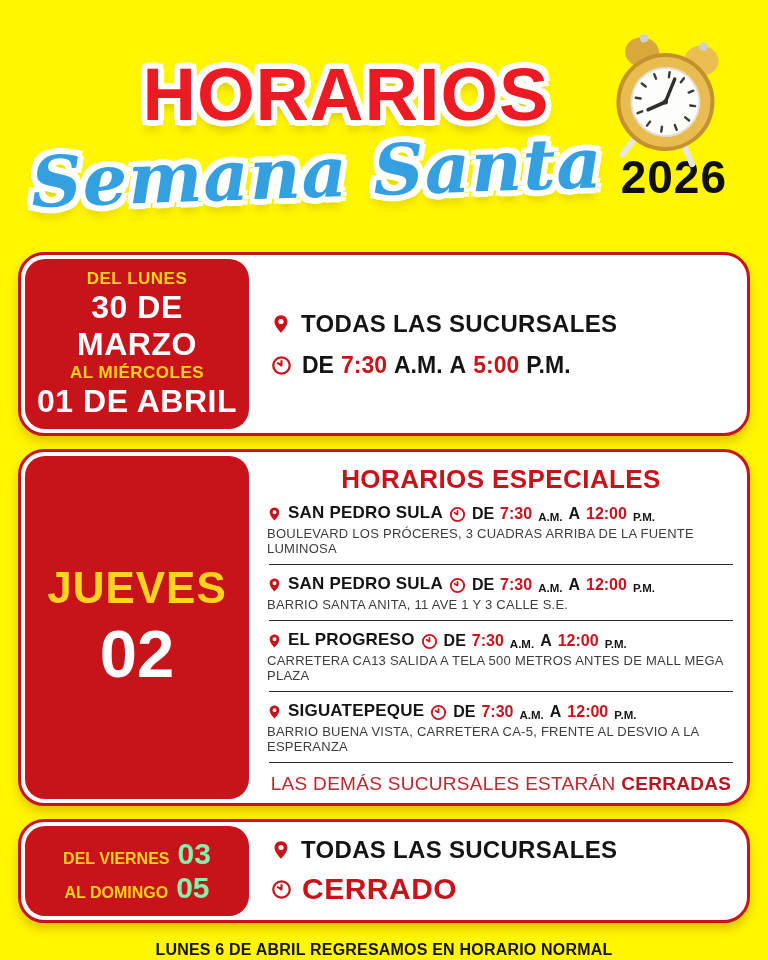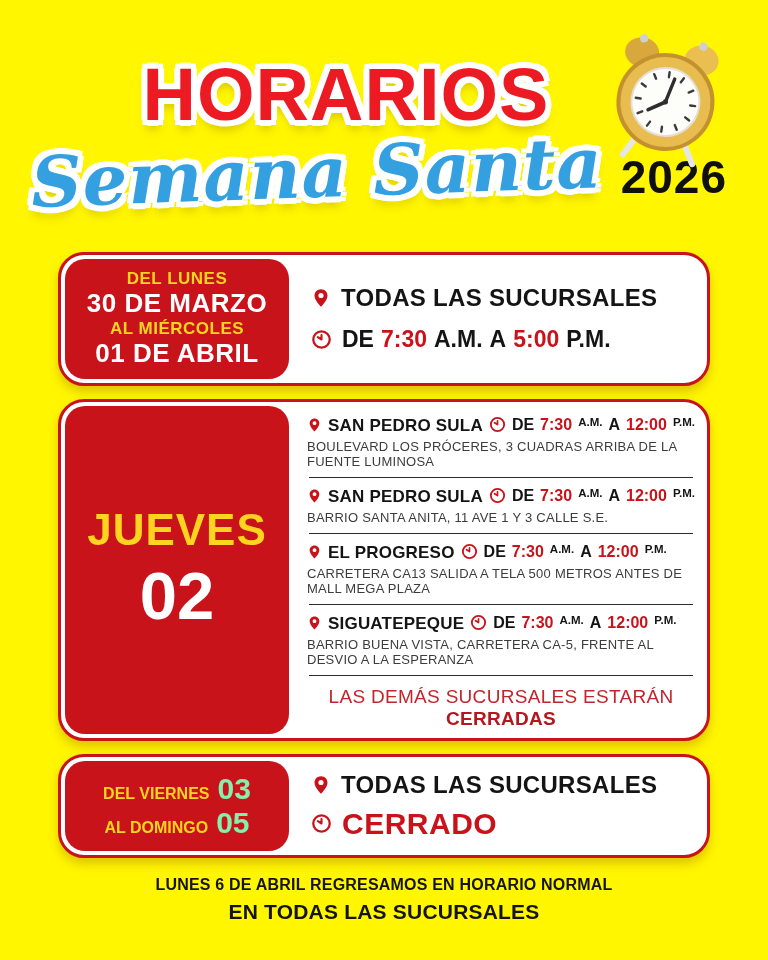--- a/index.html
+++ b/index.html
@@ -42,21 +42,21 @@
       -6px 0 0 #fff, 6px 0 0 #fff, 0 -6px 0 #fff, 0 6px 0 #fff,
       0 9px 10px rgba(120,90,0,.3);
   }
   .title-year {
     font-size:46px; font-weight:900; color:#101010;
     padding-bottom:10px; letter-spacing:1px;
   }
   .alarm-top { position:absolute; top:30px; right:42px; width:120px; height:136px; transform:rotate(8deg); }
 
   
-  .rows { width:652px; margin:14px auto 0; display:flex; flex-direction:column; gap:13px;border-radius:8px; }
+  .rows { width:732px; margin:14px auto 0; display:flex; flex-direction:column; gap:13px;border-radius:8px; }
   .row {
     background:#fff;
     border:3px solid #C8131B;
     border-radius:26px;
     display:flex;
     box-shadow:0 6px 10px rgba(170,110,0,.35);
     overflow:hidden;
     position:relative;
   }
   .red-panel {
@@ -65,39 +65,39 @@
     margin:4px;
     width:224px;
     flex:0 0 224px;
     display:flex; flex-direction:column; justify-content:center; align-items:center;
     text-align:center;
     padding:10px 6px;
   }
   .row-content { flex:1; display:flex; flex-direction:column; justify-content:center; padding:10px 14px 10px 18px; }
 
   .accent-sm { color:#FFD41E; font-weight:700; font-size:17px; letter-spacing:.5px; }
-  .white-lg  { color:#fff; font-weight:900; font-size:26px; letter-spacing:.5px; line-height:1.15; }
+  .white-lg  { color:#fff; font-weight:900; font-size:32px; letter-spacing:.5px; line-height:1.15; }
 
   .info-line { display:flex; align-items:center; gap:10px; margin:7px 0; }
   .info-label { font-size:24px; font-weight:900; color:#141414; letter-spacing:.3px; }
   .time-line { display:flex; align-items:baseline; gap:7px; font-weight:900; color:#141414; font-size:23px; }
   .time-red { color:#C8131B; }
 
   .pin-icon  { width:20px; height:24px; flex:0 0 20px; }
   .clk-icon  { width:21px; height:21px; flex:0 0 21px; color:#C8131B; }
   .clk-icon-sm { width:17px; height:17px; flex:0 0 17px; color:#C8131B; }
   .pin-icon-sm { width:15px; height:18px; flex:0 0 15px; }
 
   
   .day-label { color:#FFD41E; font-weight:900; font-size:44px; letter-spacing:1px; }
   .day-number { color:#fff; font-weight:900; font-size:67px; margin-top:2px; }
 
   .esp-title { text-align:center; color:#C8131B; font-weight:900; font-size:26px; letter-spacing:.4px; margin:4px 0 2px; }
   .entry { padding:6px 0 5px; }
-  .entry-line { display:flex; align-items:flex-start; gap:6px; white-space:nowrap; }
+  .entry-line { display:flex; align-items:flex-end; gap:6px; white-space:nowrap; }
   .entry-name { font-size:17px; font-weight:900; color:#141414; letter-spacing:.2px; }
   .entry-de { font-size:16px; font-weight:900; color:#141414; }
   .entry-time { font-size:16px; font-weight:900; color:#C8131B; }
   .entry-ampm { font-size:11.5px; font-weight:900; color:#141414; }
   .entry-addr { font-size:13px; color:#3c3c3c; margin-top:3px; letter-spacing:.25px; }
   .sep { border-top:1.6px solid #2b2b2b; margin:3px 2px; }
   .closing { text-align:center; font-size:19px; color:#C0262C; margin-top:7px; letter-spacing:.3px; }
   .closing b { font-weight:900; color:#B6161D; }
 
   
@@ -195,20 +195,21 @@
       </div>
     </div>
   </div>
 
   <div class="row">
     <div class="red-panel">
       <div class="day-label">JUEVES</div>
       <div class="day-number">02</div>
     </div>
     <div class="row-content" style="padding:8px 12px 8px 14px;">
+      <div class="esp-title">HORARIOS ESPECIALES</div>
 
       <div class="entry">
         <div class="entry-line">
           <svg class="pin-icon-sm" viewBox="0 0 24 24">
               <use href="#pin"></use>
             </svg>
           <span class="entry-name">SAN PEDRO SULA</span>
           <svg class="clk-icon-sm" viewBox="0 0 24 24">
               <use href="#clk"></use>
             </svg>

